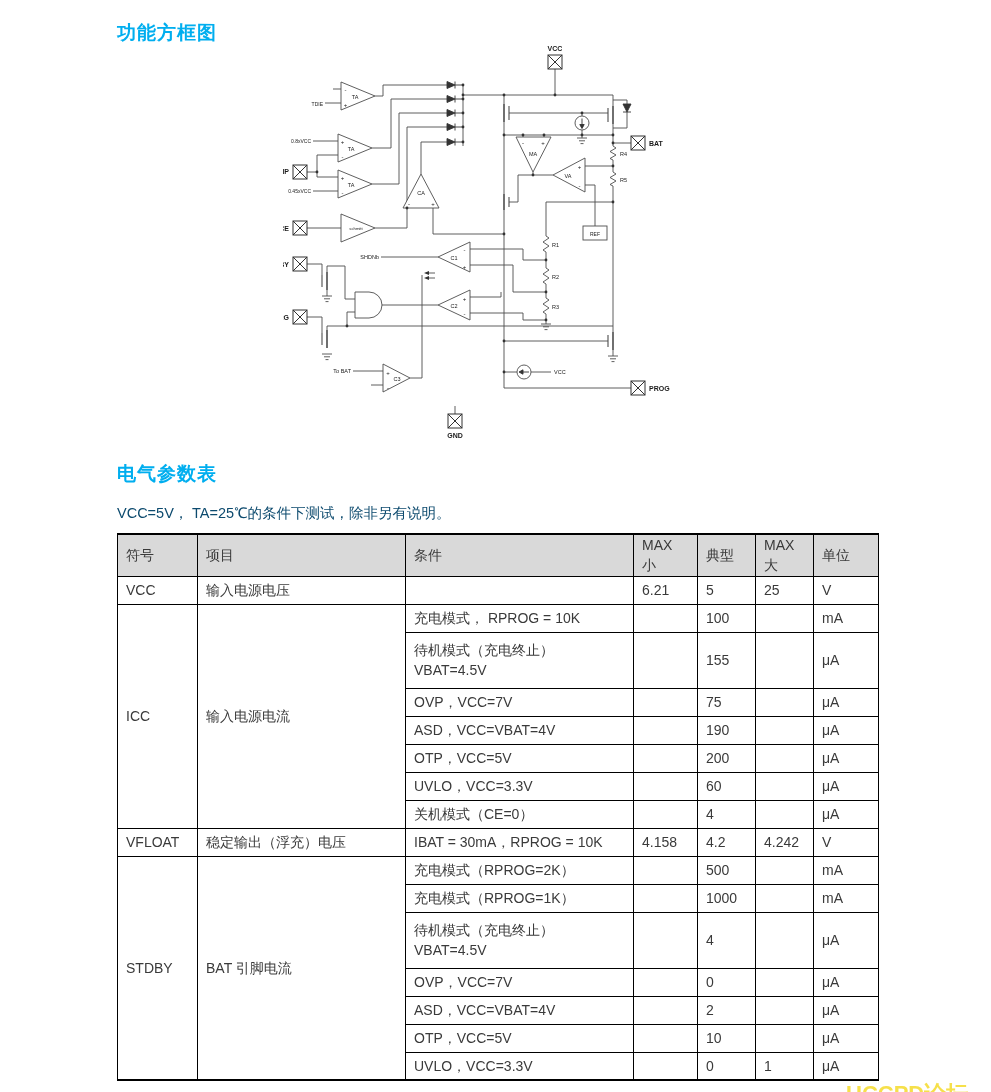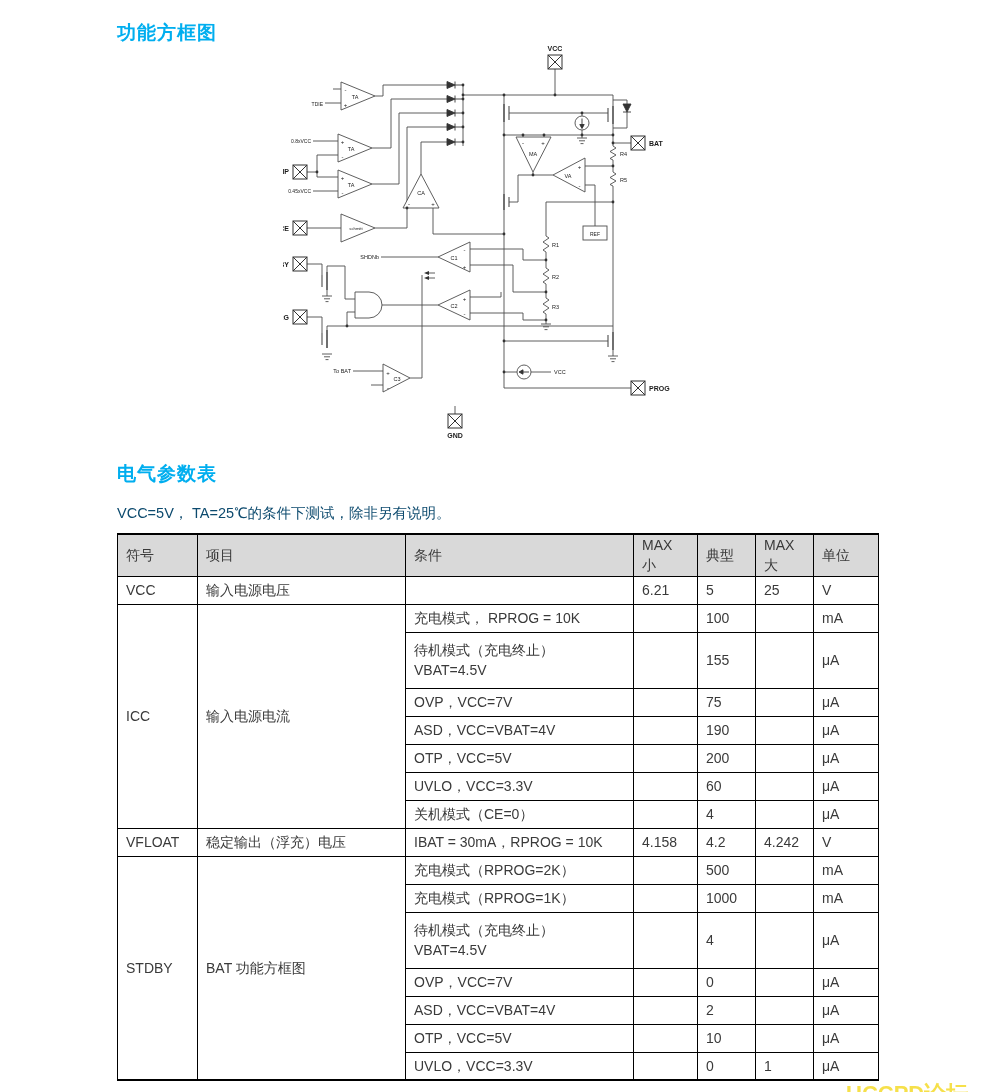--- a/index.html
+++ b/index.html
@@ -377,21 +377,21 @@
         <td>VFLOAT</td>
         <td>稳定输出（浮充）电压</td>
         <td>IBAT = 30mA，RPROG = 10K</td>
         <td>4.158</td>
         <td>4.2</td>
         <td>4.242</td>
         <td>V</td>
       </tr>
       <tr style="height: 28px;">
         <td rowspan="7">STDBY</td>
-        <td rowspan="7">BAT 功能方框图</td>
+        <td rowspan="7">BAT 引脚电流</td>
         <td>充电模式（RPROG=2K）</td>
         <td></td>
         <td>500</td>
         <td></td>
         <td>mA</td>
       </tr>
       <tr style="height: 28px;">
         <td>充电模式（RPROG=1K）</td>
         <td></td>
         <td>1000</td>

